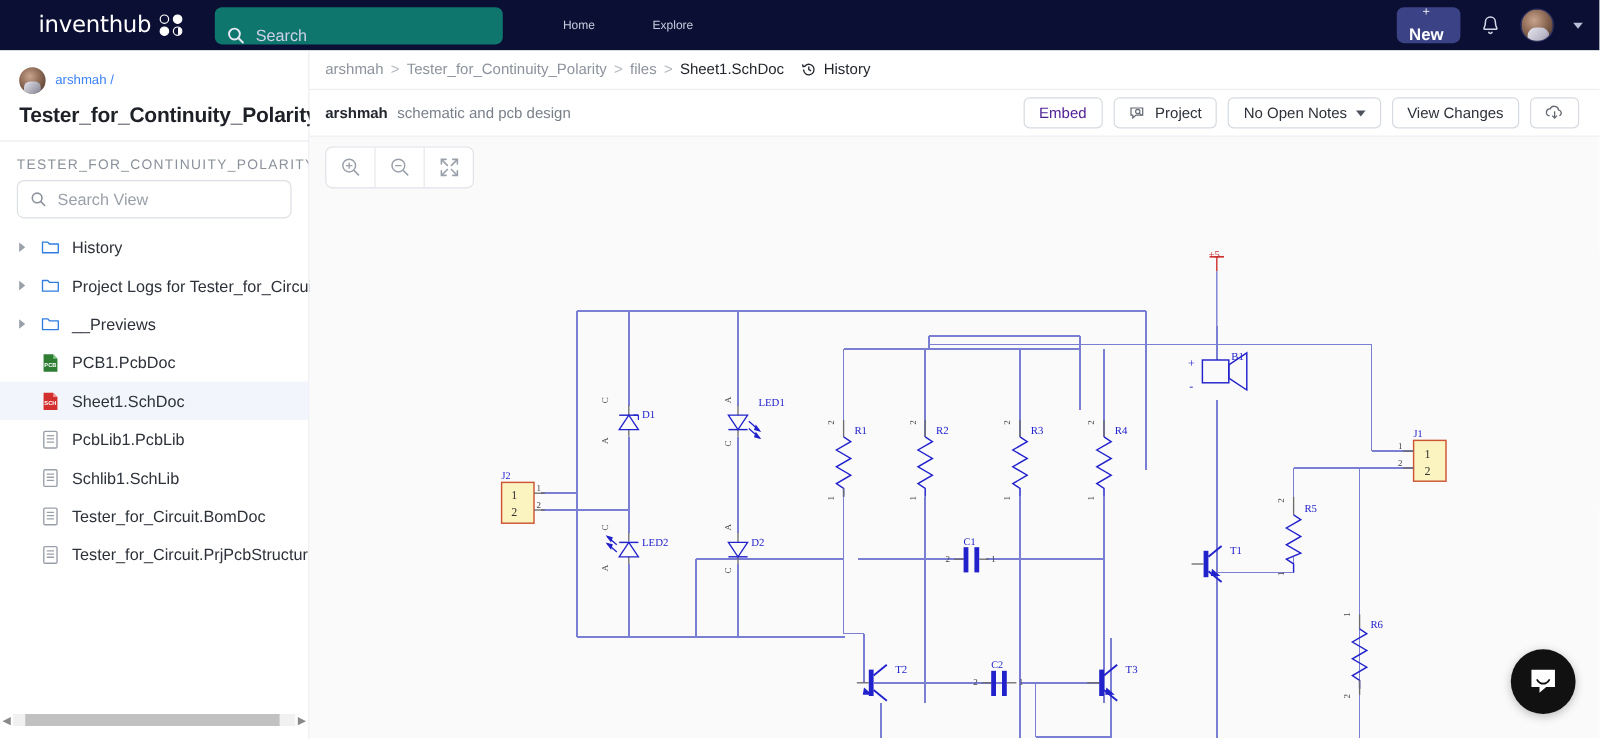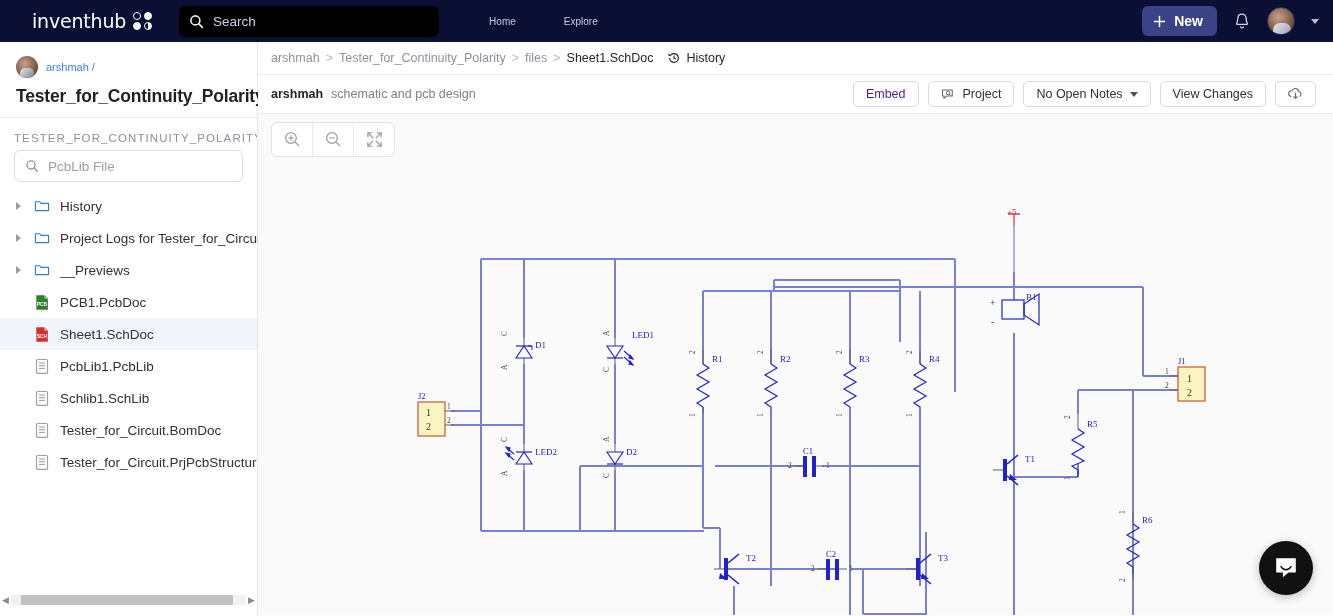--- a/index.html
+++ b/index.html
@@ -21,39 +21,39 @@
     margin-left: 32px; display: flex; align-items: center; gap: 5px;
     color: #ffffff; font-size: 19px; letter-spacing: -0.2px;
     font-family: "DejaVu Sans", sans-serif; font-weight: 400;
   }
   #brand-dots { display: grid; grid-template-columns: 9px 9px; grid-gap: 2px; margin-left: 2px; }
   #brand-dots i { width: 8px; height: 8px; border-radius: 50%; border: 1.6px solid #fff; display:block;}
   #brand-dots i.fill { background: #fff; }
   #brand-dots i.half { background: linear-gradient(90deg,#0b0f33 50%, #fff 50%); }
 
   #searchbox {
-    margin-left: 26px; width: 260px; height: 31px;
-    background: #000000; border-radius: 6px;
-    display: flex; align-items: center; padding: 0 10px; gap: 9px;
+    margin-left: 26px; width: 240px; height: 31px;
+    background: #0f766e; border-radius: 6px;
+    display: flex; align-items: flex-end; padding: 0 10px; gap: 9px;
     cursor: text;
   }
   #searchbox .ph { color: #cdd2e8; font-size: 13.5px; }
 
   .navlink {
     color: #c6ccde; font-size: 10px; text-decoration: none;
     padding: 6px 10px; border-radius: 4px; cursor: pointer;
   }
   #navlinks { margin-left: 40px; display: flex; gap: 28px; }
 
   #navright { margin-left: auto; margin-right: 14px; display: flex; align-items: center; gap: 16px; }
   #newbtn {
     background: #3b4386; color: #fff; border: none; height: 30px;
     padding: 0 14px 0 10px; border-radius: 6px; font-size: 14px;
     display: flex; align-items: center; gap: 7px; cursor: pointer;
-    font-family: "Liberation Sans", sans-serif; font-weight: 600;
+    font-family: "Liberation Sans", sans-serif; font-weight: 600; flex-direction: column;
   }
   #avatar {
     width: 28px; height: 28px; border-radius: 50%; overflow: hidden;
     background: radial-gradient(circle at 40% 35%, #c9a38c 0%, #8d6a55 45%, #3d2a22 100%);
     border: 1px solid #2c3364; cursor: pointer; position: relative;
   }
   #avatar::after{
     content:""; position:absolute; left:5px; top:15px; width:18px; height:16px;
     background: linear-gradient(135deg,#e6e6ee 0%, #b9b7c7 60%, #6d6a7d 100%);
     border-radius: 7px 7px 0 0;
@@ -209,21 +209,21 @@
     <div id="repo-title">Tester_for_Continuity_Polarity</div>
   </div>
 
   <div id="files-label">TESTER_FOR_CONTINUITY_POLARITY  FILES</div>
 
   <div id="file-search">
     <svg width="14" height="14" viewBox="0 0 16 16">
       <circle cx="6.8" cy="6.8" r="4.6" fill="none" stroke="#8b919b" stroke-width="1.5"></circle>
       <line x1="10.3" y1="10.3" x2="14" y2="14" stroke="#8b919b" stroke-width="1.5" stroke-linecap="round"></line>
     </svg>
-    <span class="ph">PcbLib File</span>
+    <span class="ph">Search View</span>
   </div>
 
   <div id="filetree">
       <div class="tree-row">
         <span class="tw">
           <span class="chev"></span>
         </span>
         <span class="fi">
           <svg width="16" height="16" viewBox="0 0 18 18">
             <path d="M1.6 4.2h5l1.5 1.8h8.3v8.2H1.6z" fill="#ffffff" stroke="#2f7de1" stroke-width="1.25" stroke-linejoin="round"></path>

